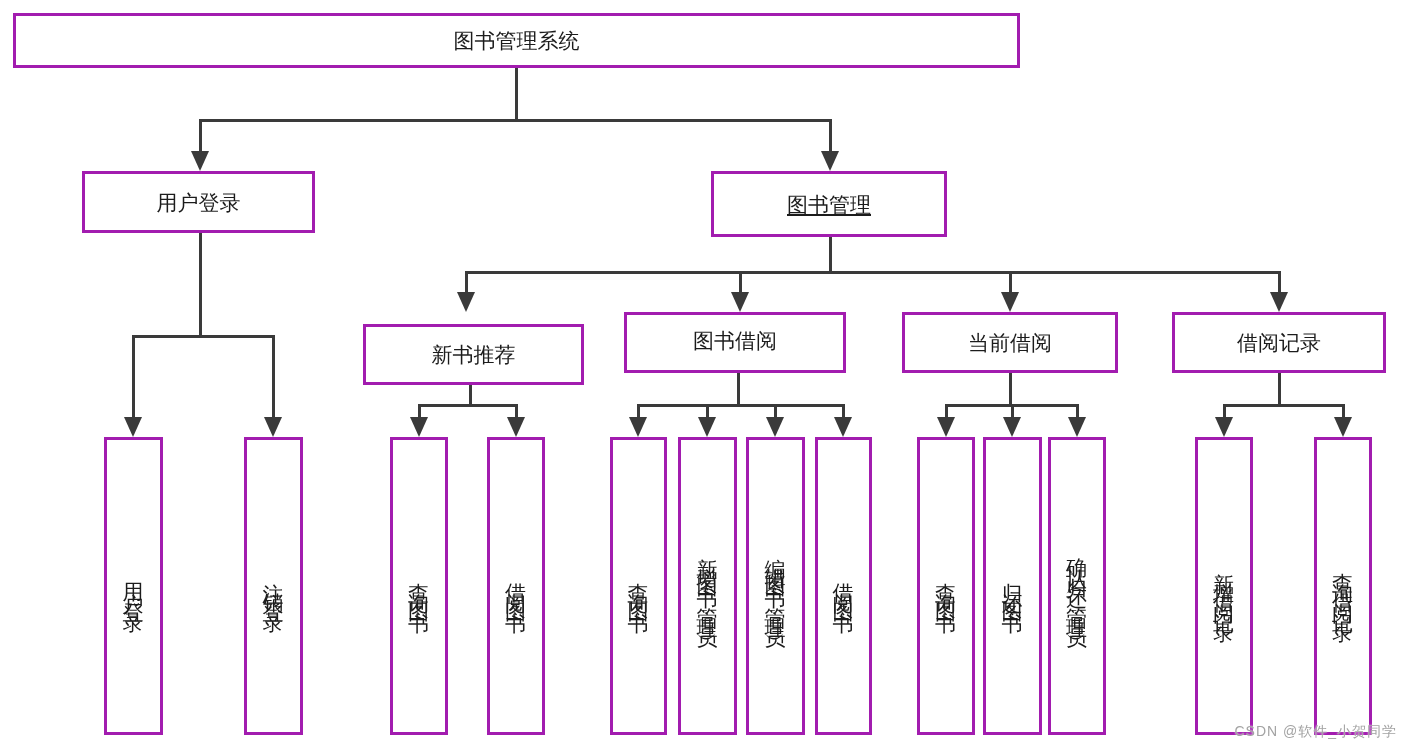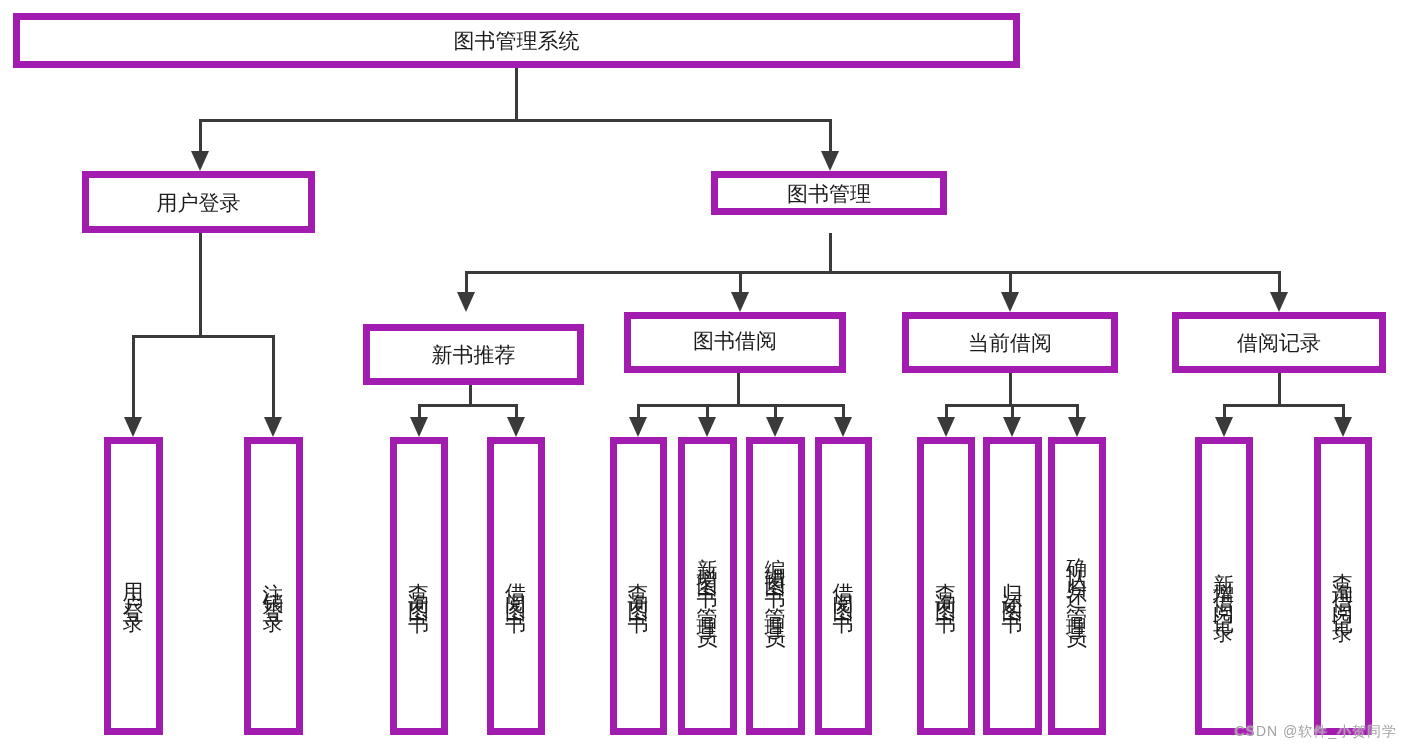--- a/index.html
+++ b/index.html
@@ -7,21 +7,21 @@
     position: relative;
     width: 1405px;
     height: 747px;
     background: #ffffff;
     font-family: "Liberation Sans", sans-serif;
     overflow: hidden;
   }
   .node {
     position: absolute;
     box-sizing: border-box;
-    border: 7px solid #a21caf;
+    border: 3px solid #a21caf;
     background: #ffffff;
     color: #1c1c1c;
     display: flex;
     align-items: center;
     justify-content: center;
     font-size: 21px;
     line-height: 1;
     text-align: center;
     z-index: 2;
   }
@@ -56,21 +56,21 @@
   }
 </style>
 </head>
 <body>
 
 <div id="canvas">
 
   <div class="node" style="left:13px; top:13px; width:1007px; height:55px;">图书管理系统</div>
 
   <div class="node" style="left:82px; top:171px; width:233px; height:62px;">用户登录</div>
-  <div class="node" style="left:711px; top:171px; width:236px; height:44px;">图书管理</div>
+  <div class="node" style="left:711px; top:171px; width:236px; height:66px;text-decoration:underline;">图书管理</div>
 
   <div class="node" style="left:363px; top:324px; width:221px; height:61px;">新书推荐</div>
   <div class="node" style="left:624px; top:312px; width:222px; height:61px;font-family:Liberation Mono, monospace;">图书借阅</div>
   <div class="node" style="left:902px; top:312px; width:216px; height:61px;">当前借阅</div>
   <div class="node" style="left:1172px; top:312px; width:214px; height:61px;">借阅记录</div>
 
   <div class="node vtext" style="left:104px; top:437px; width:59px; height:298px;">用户登录</div>
   <div class="node vtext" style="left:244px; top:437px; width:59px; height:298px;">注销登录</div>
 
   <div class="node vtext" style="left:390px; top:437px; width:58px; height:298px;">查询图书</div>

